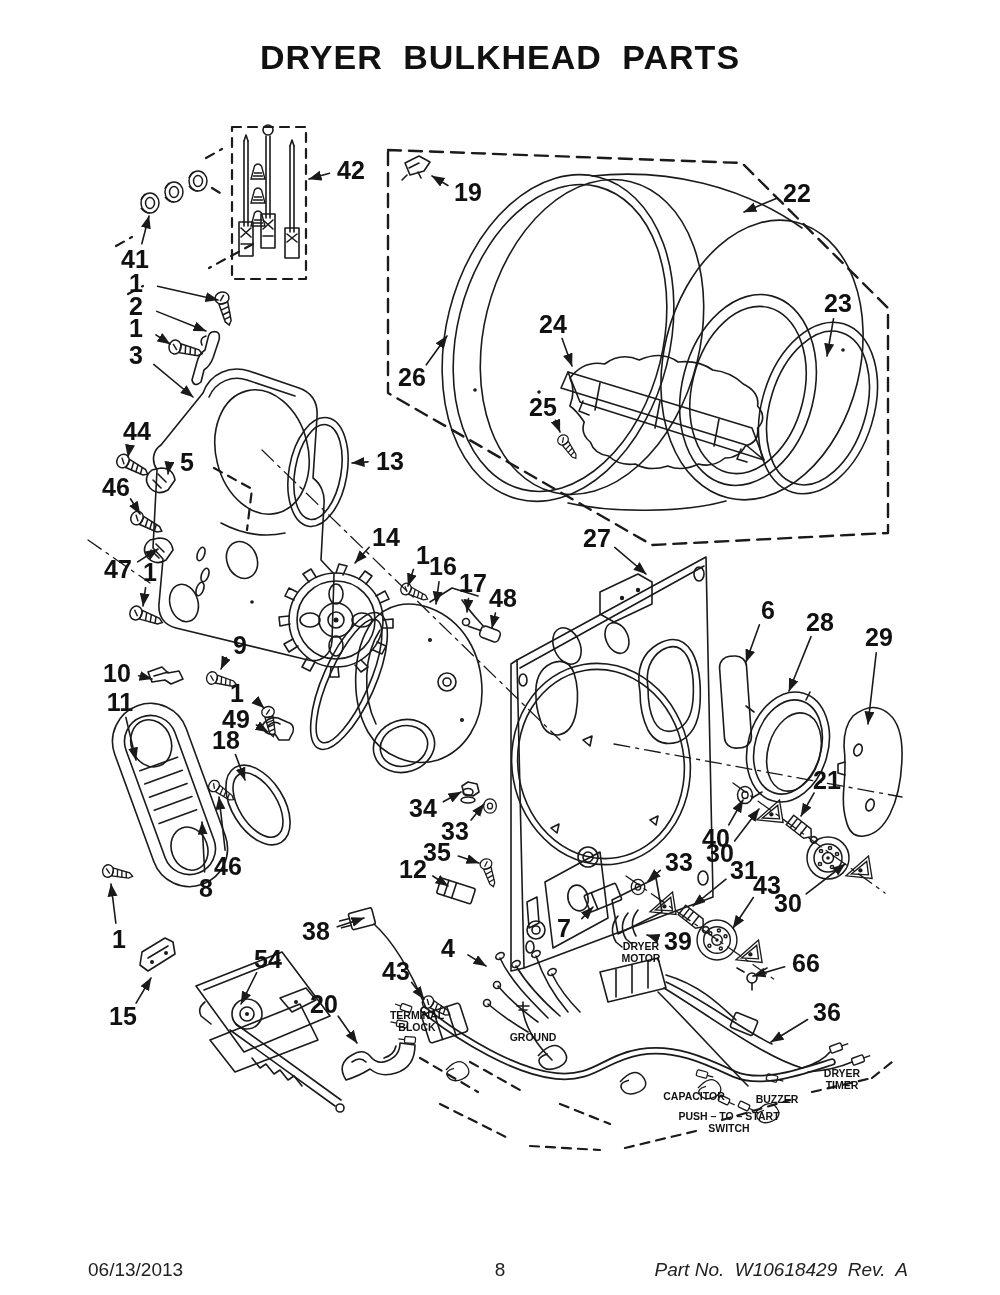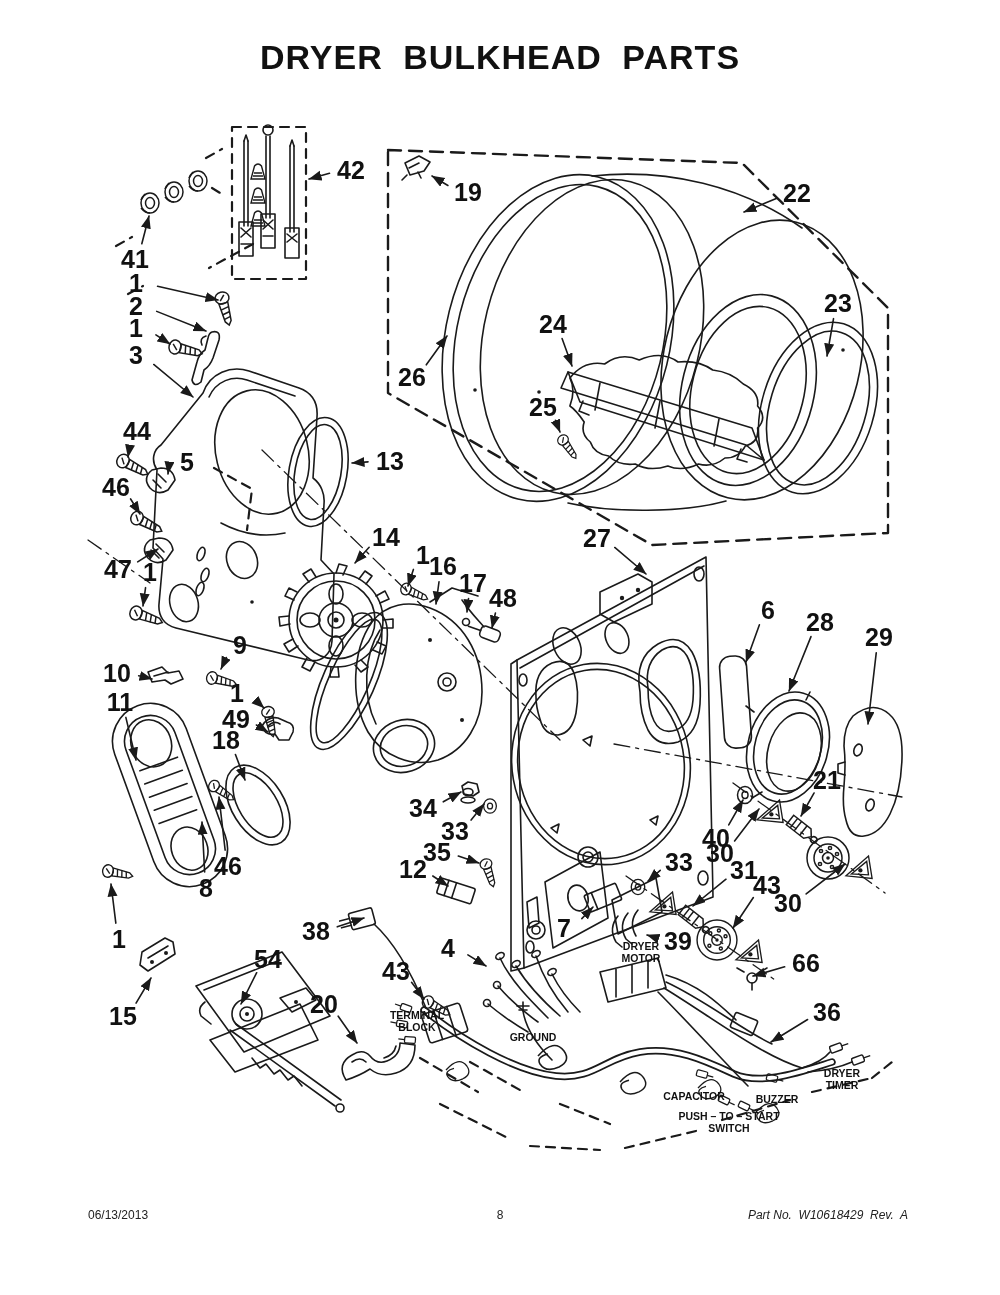--- a/index.html
+++ b/index.html
@@ -15,21 +15,21 @@
   .ink .dash{stroke-dasharray:13 8;stroke-width:2.4;}
   .ink .dash2{stroke-dasharray:9 7;stroke-width:2.2;}
   .ink .dashdot{stroke-dasharray:16 6 3 6;stroke-width:1.3;}
   .ink .tube7{stroke:#1a1a1a;stroke-width:7.5;fill:none;}
   .ink .tube3{stroke:#ffffff;stroke-width:4;fill:none;}
   .leader{stroke:#1a1a1a;stroke-width:2.2;}
   .callout{position:absolute;transform:translate(-50%,-50%);font-size:25px;font-weight:bold;
            color:#111;line-height:1;white-space:nowrap;}
   .clabel{position:absolute;transform:translate(-50%,-50%);font-size:10.5px;font-weight:bold;
           color:#111;text-align:center;white-space:pre-line;line-height:1.18;}
-  .footer-text{position:absolute;top:1208px;font-size:12px;color:#222;white-space:pre;}
+  .footer-text{position:absolute;top:1259px;font-size:19px;color:#222;white-space:pre;}
   .f-left{left:88px;}
   .f-center{left:470px;width:60px;text-align:center;}
   .f-right{right:92px;font-style:italic;}
 </style>
 </head>
 <body>
 
 <div class="page">
 
   <div class="title">DRYER BULKHEAD PARTS</div>

